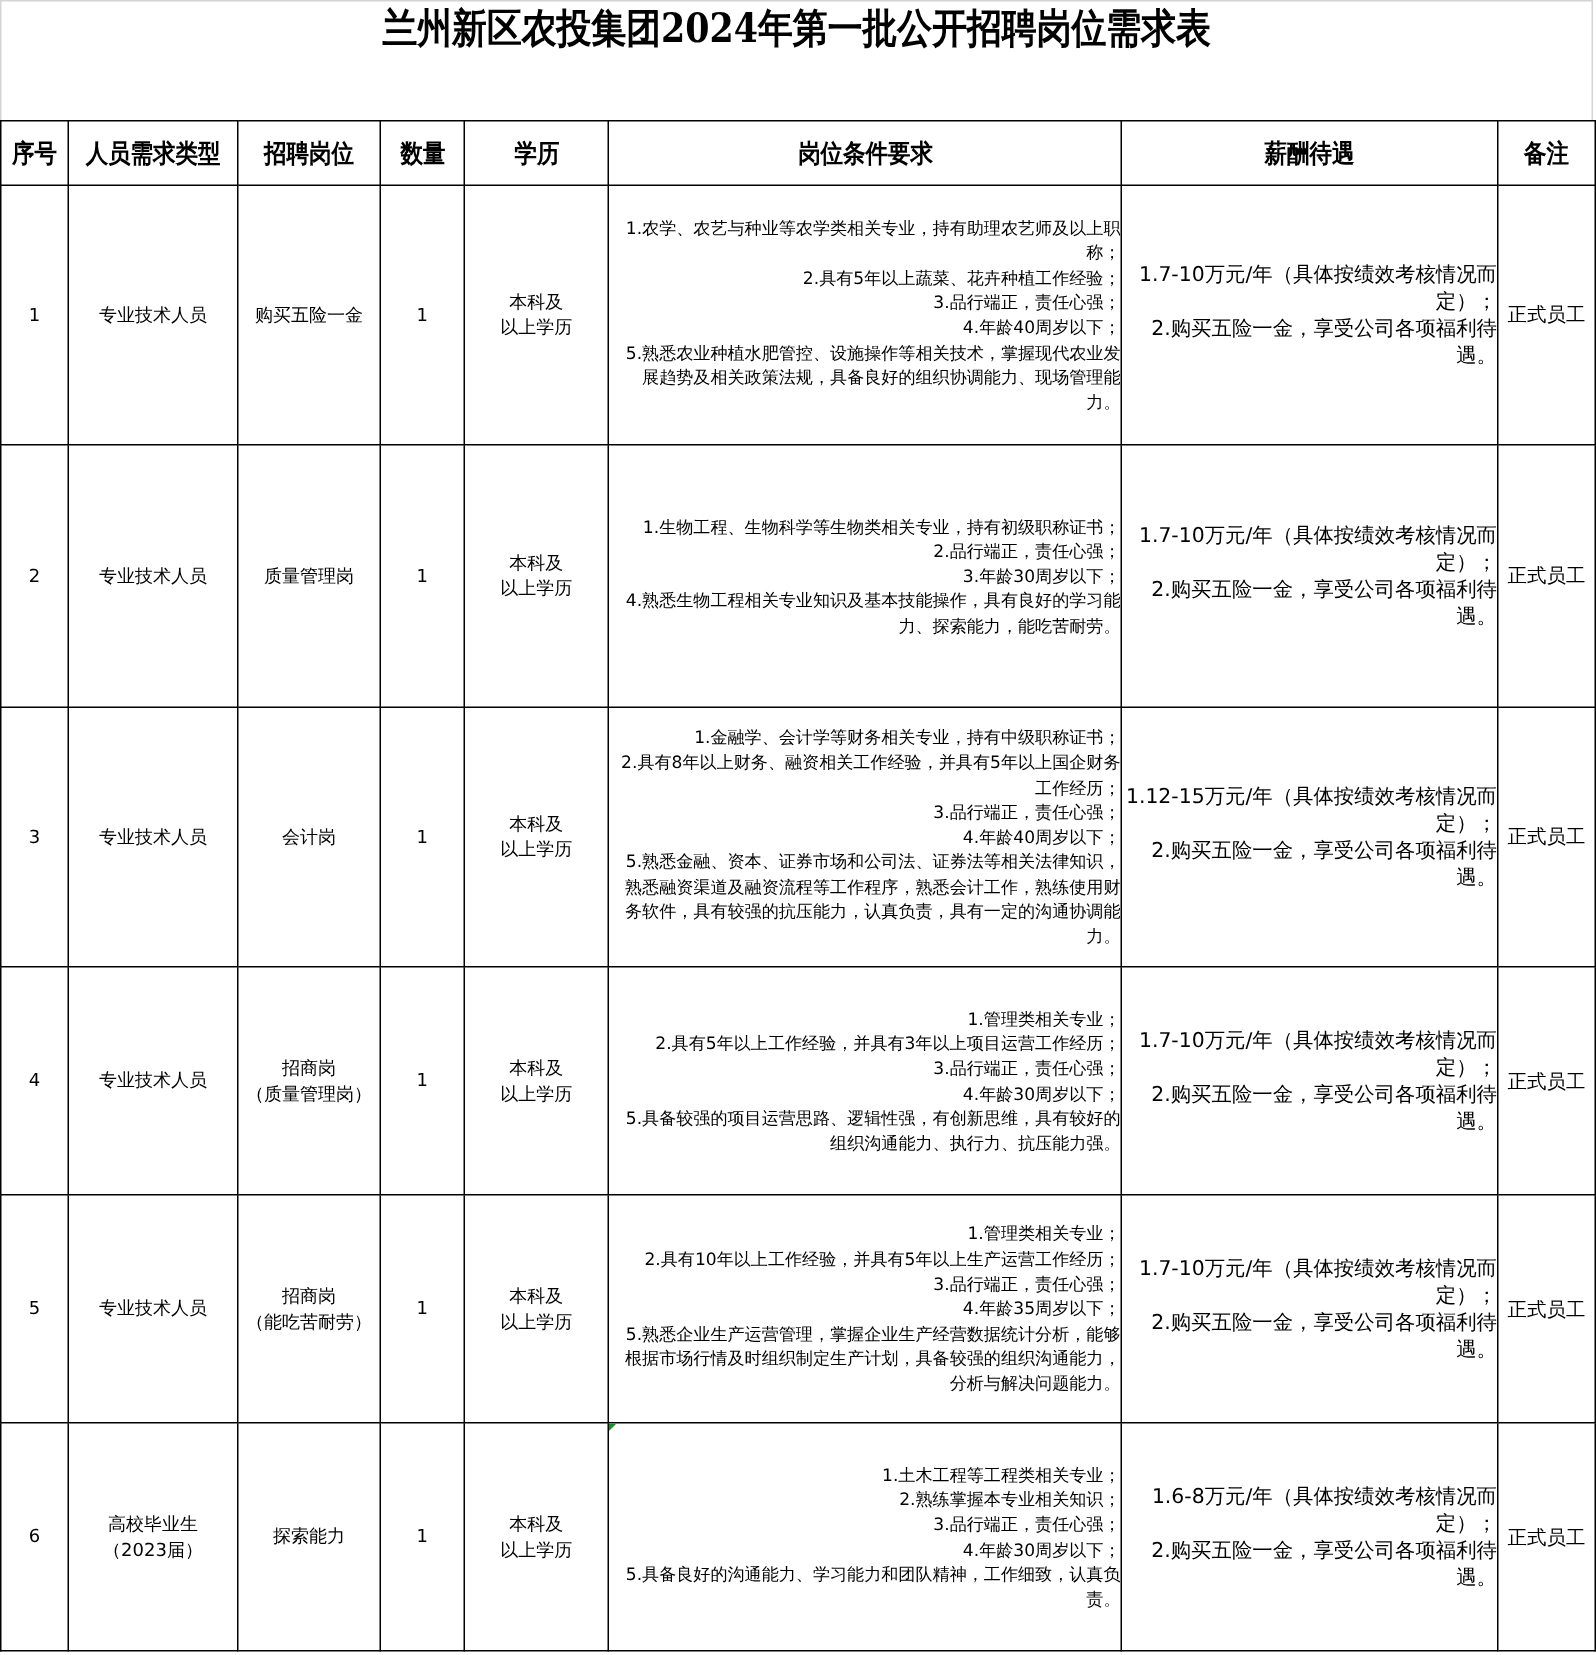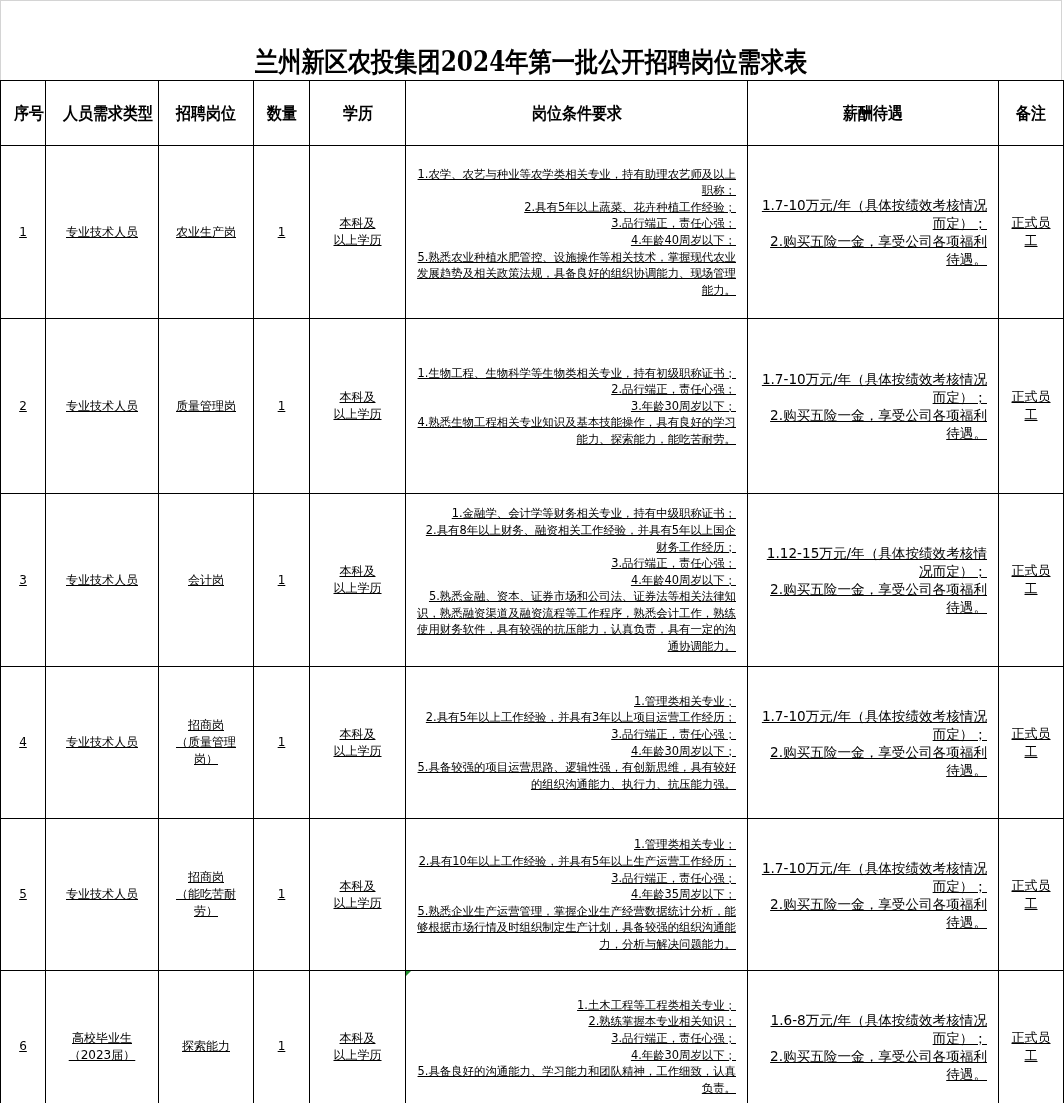--- a/index.html
+++ b/index.html
@@ -1,36 +1,35 @@
 <!DOCTYPE html>
 <html><head>
 <meta charset="utf-8">
 <style>
   html, body { margin: 0; padding: 0; background: #ffffff; }
   body { width: 1064px; height: 1103px; overflow: hidden; font-family: "DejaVu Sans", sans-serif; color: #000; }
   .sheet { position: relative; width: 1064px; height: 1103px; background: #fff; }
   .title-row {
     position: absolute; left: 0; top: 0; width: 1062px; height: 80px;
     border: 1px solid #d4d4d4; border-bottom: none;
-    display: flex; align-items: flex-end; justify-content: center;
+    display: flex; align-items: flex-start; justify-content: center;
     box-sizing: border-box;
   }
   .title {
     font-family: "DejaVu Serif", serif; font-weight: bold; font-size: 27px;
     letter-spacing: 0px; transform: scaleX(0.86);
   }
   table.grid {
     position: absolute; left: 0; top: 80px;
     border-collapse: collapse; table-layout: fixed;
     width: 1063px;
   }
   table.grid td, table.grid th {
-    border: 1.5px solid #000; padding: 11px; vertical-align: middle;
+    border: 1.5px solid #000; padding: 0; vertical-align: middle;
     overflow: hidden;
-    text-decoration: underline;
   }
   table.grid th {
     height: 42px; font-weight: bold; font-size: 17px; text-align: center;
     font-family: "DejaVu Serif", serif;
   }
   th .hlabel { display: inline-block; transform: scaleX(0.88); white-space: nowrap; }
   td.c { text-align: center; font-size: 12px; line-height: 17px; }
   td.req, td.pay { text-align: right; padding-left: 3px; padding-right: 3px; }
   td.req { font-size: 11.4px; line-height: 16.6px; }
   td.pay { font-size: 13.6px; line-height: 18px; }
@@ -71,21 +70,21 @@
     </thead>
     <tbody id="tbody">
         <tr style="height: 173px;">
           <td class="c">
             <span class="line">1</span>
           </td>
           <td class="c">
             <span class="line">专业技术人员</span>
           </td>
           <td class="c">
-            <span class="line">农业生产岗</span>
+            <span class="line">购买五险一金</span>
           </td>
           <td class="c">
             <span class="line">1</span>
           </td>
           <td class="c">
             <span class="line">本科及</span>
             <span class="line">以上学历</span>
           </td>
           <td class="req" style="position: relative;">
             <span class="line">1.农学、农艺与种业等农学类相关专业，持有助理农艺师及以上职称；

